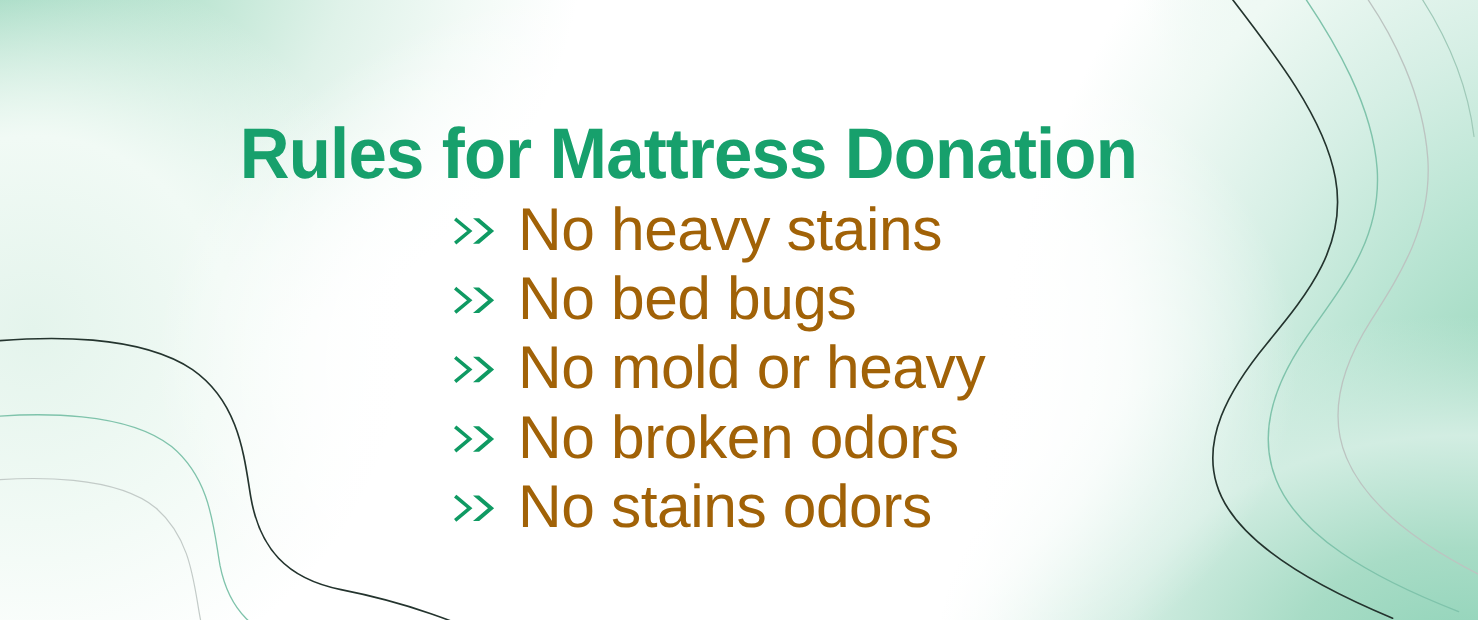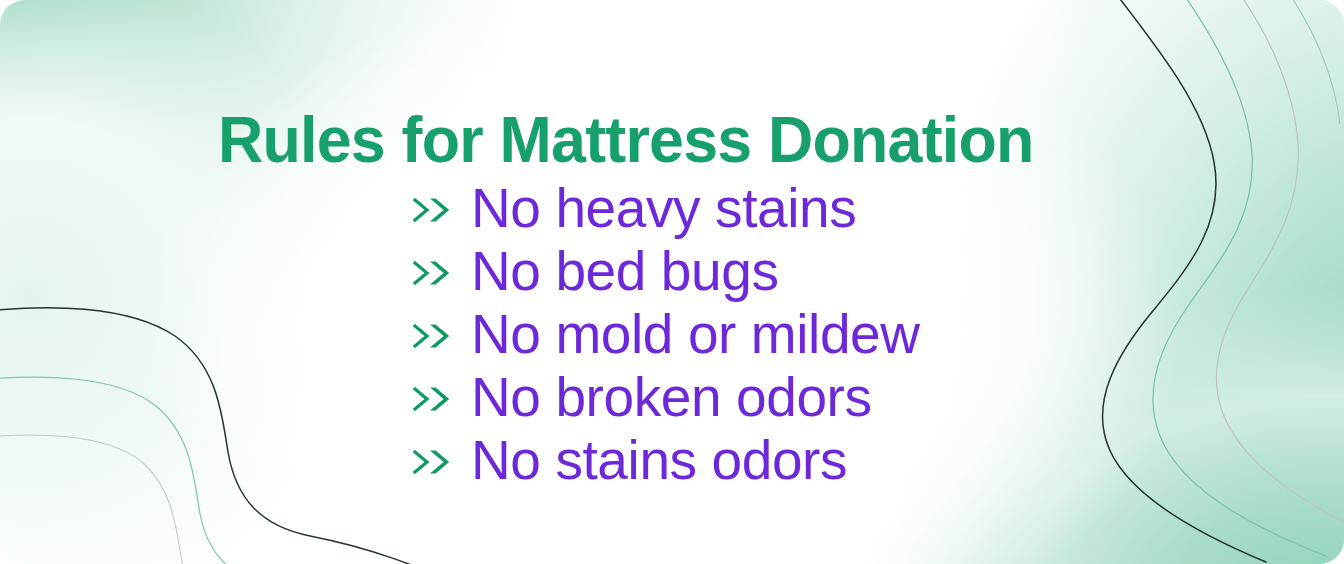--- a/index.html
+++ b/index.html
@@ -7,21 +7,20 @@
     padding: 0;
     background: #ffffff;
   }
   #canvas {
     position: relative;
     width: 1344px;
     height: 564px;
     overflow: hidden;
     background: #ffffff;
     font-family: "Liberation Sans", sans-serif;
-    border-radius: 25px;
   }
 
   
   .bg-layer {
     position: absolute;
     inset: 0;
     pointer-events: none;
   }
   #bg-topleft {
     background: radial-gradient(ellipse 620px 480px at -40px -60px,
@@ -93,21 +92,21 @@
     flex: 0 0 auto;
     width: 40px;
     height: 30px;
     display: block;
     margin-right: 19px;
   }
   .rule-text {
     font-size: 55px;
     font-weight: 400;
     line-height: 1;
-    color: #6d28d9;
+    color: #a16207;
     letter-spacing: -0.4px;
     white-space: nowrap;
     transform: translateY(-1px);
   }
 </style>
 </head>
 <body>
 
 <div id="canvas">
 
@@ -155,21 +154,21 @@
         <path d="M18 3.4 L31.6 15 L18 26.6 L23.6 26.6 L37.2 15 L23.6 3.4 Z" fill="#0F9A63"></path>
       </svg>
       <span class="rule-text">No bed bugs</span>
     </li>
 
     <li class="rule-item">
       <svg class="rule-bullet" viewBox="0 0 40 30" fill="none">
         <path d="M3 5 L15 15 L3 25" stroke="#0F9A63" stroke-width="3.2" stroke-linecap="square" stroke-linejoin="miter" fill="none"></path>
         <path d="M18 3.4 L31.6 15 L18 26.6 L23.6 26.6 L37.2 15 L23.6 3.4 Z" fill="#0F9A63"></path>
       </svg>
-      <span class="rule-text">No mold or mildew</span>
+      <span class="rule-text">No mold or heavy</span>
     </li>
 
     <li class="rule-item">
       <svg class="rule-bullet" viewBox="0 0 40 30" fill="none">
         <path d="M3 5 L15 15 L3 25" stroke="#0F9A63" stroke-width="3.2" stroke-linecap="square" stroke-linejoin="miter" fill="none"></path>
         <path d="M18 3.4 L31.6 15 L18 26.6 L23.6 26.6 L37.2 15 L23.6 3.4 Z" fill="#0F9A63"></path>
       </svg>
       <span class="rule-text">No broken odors</span>
     </li>
 

